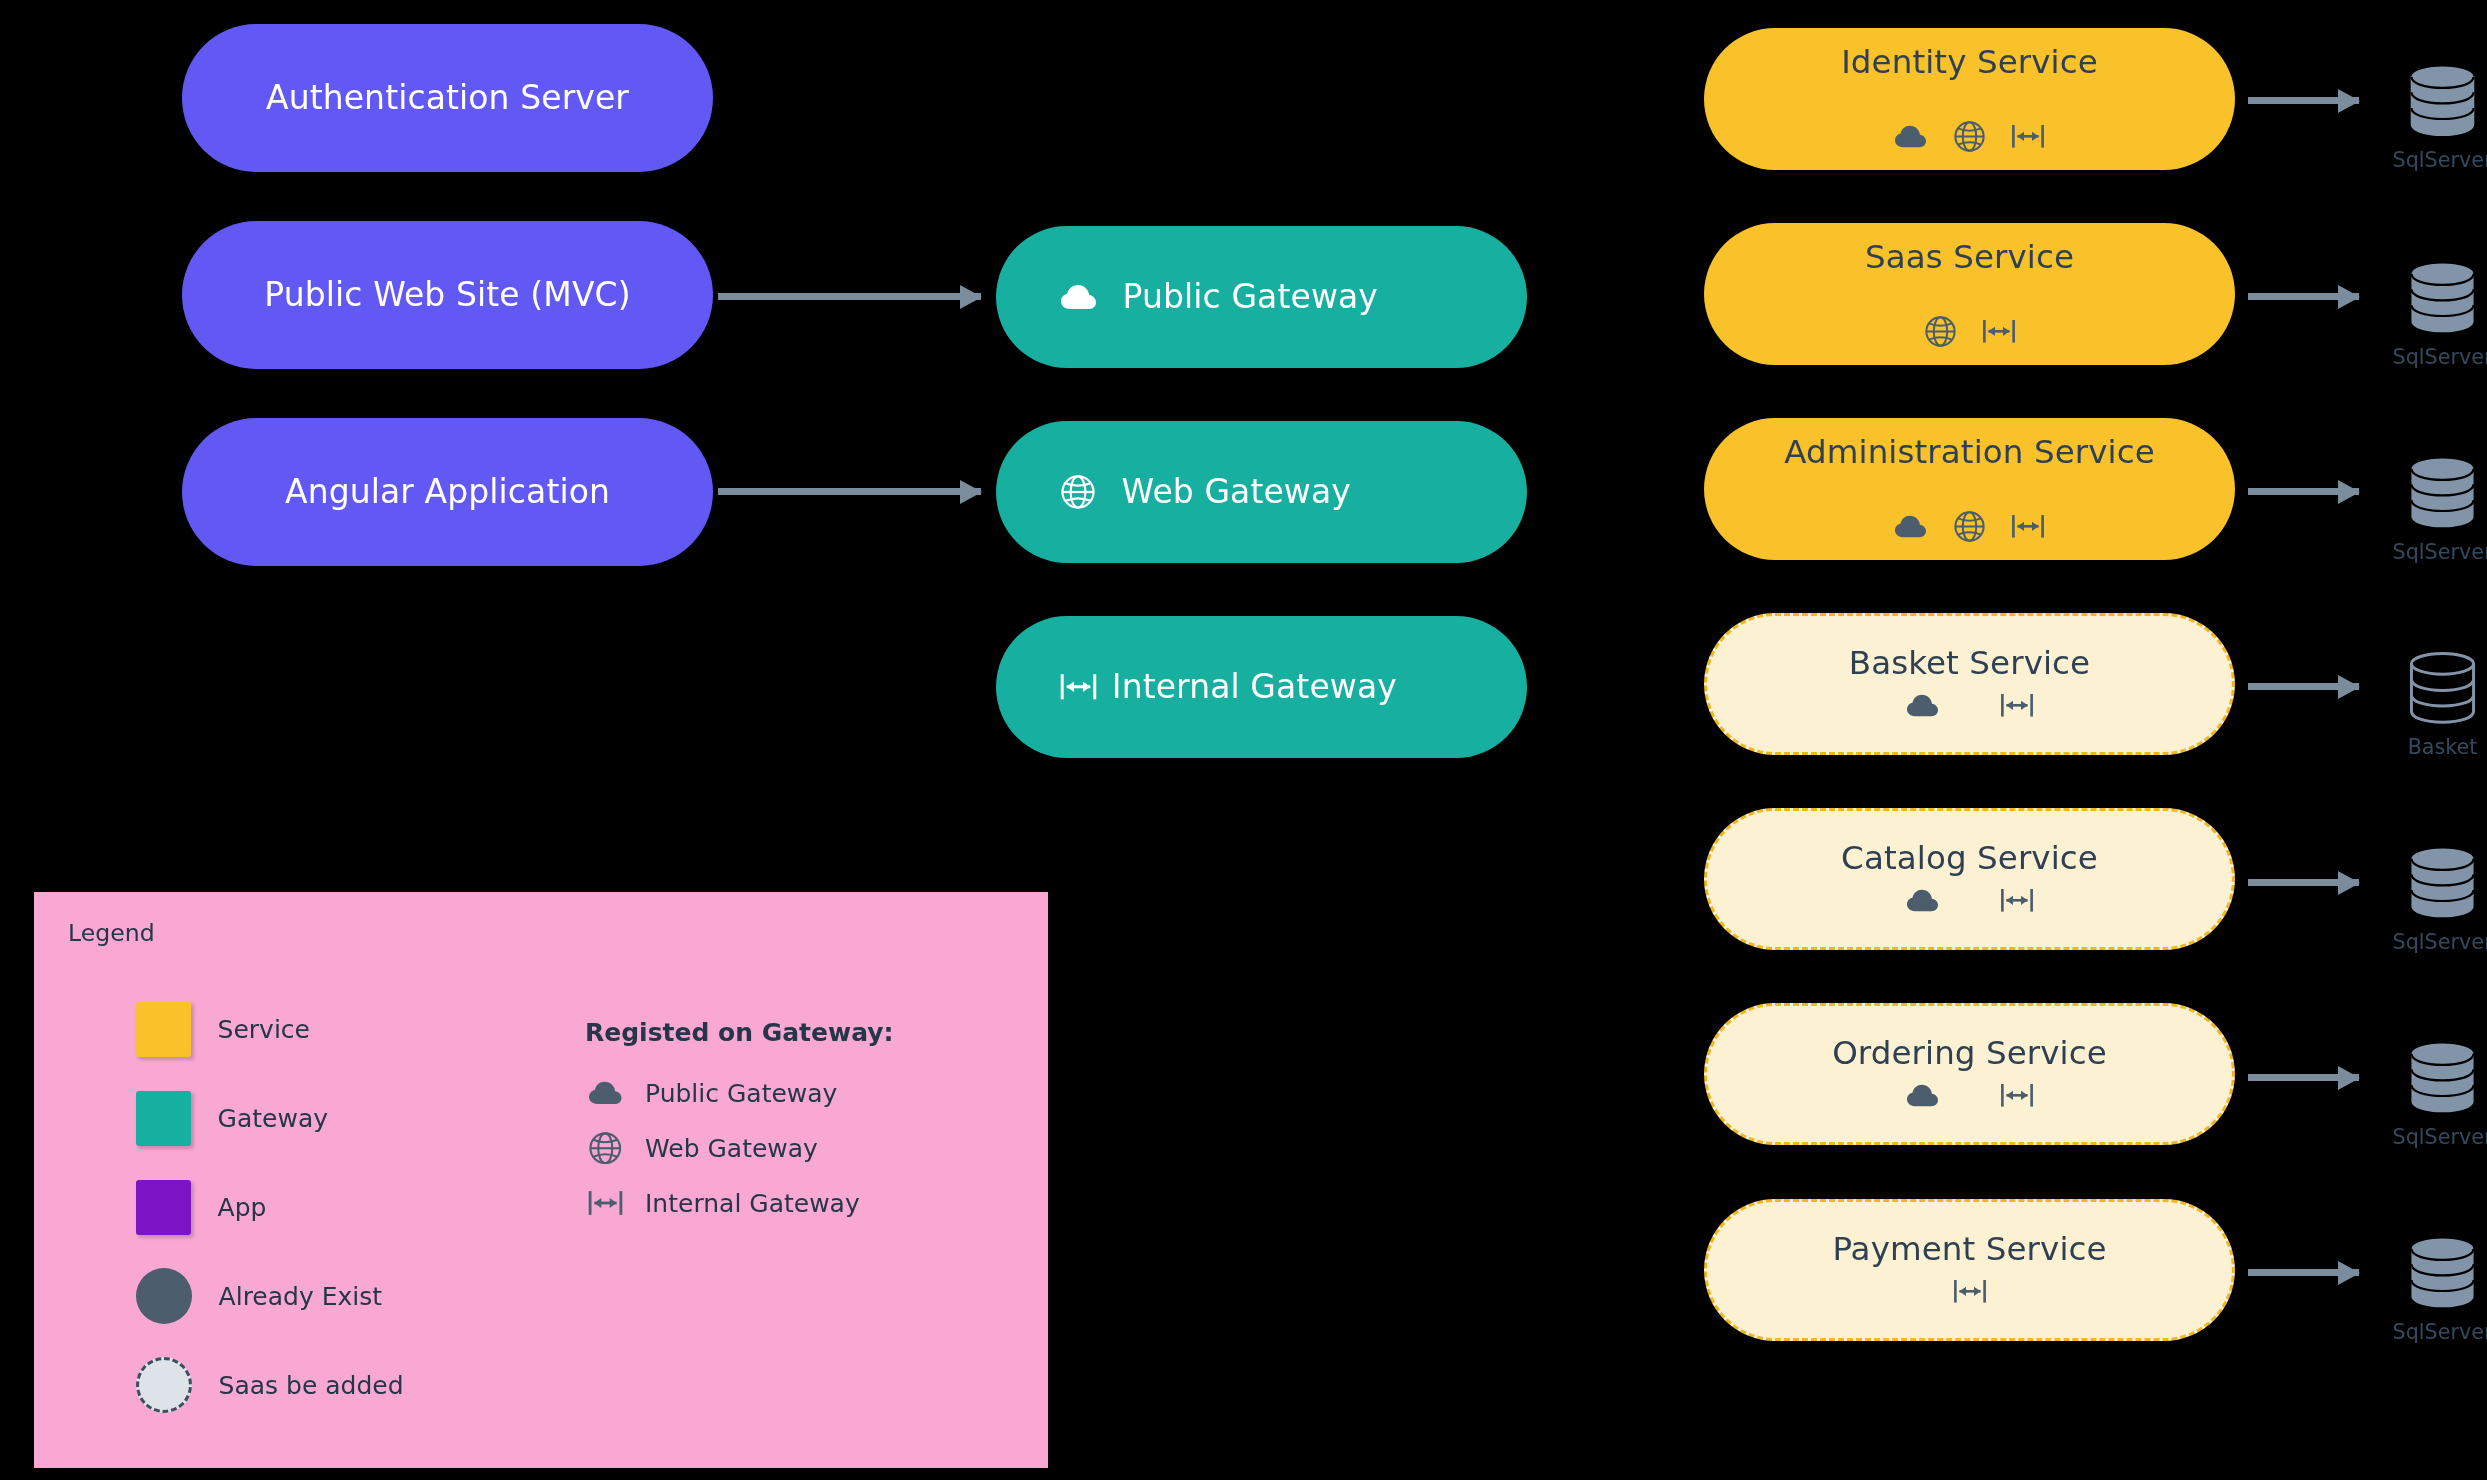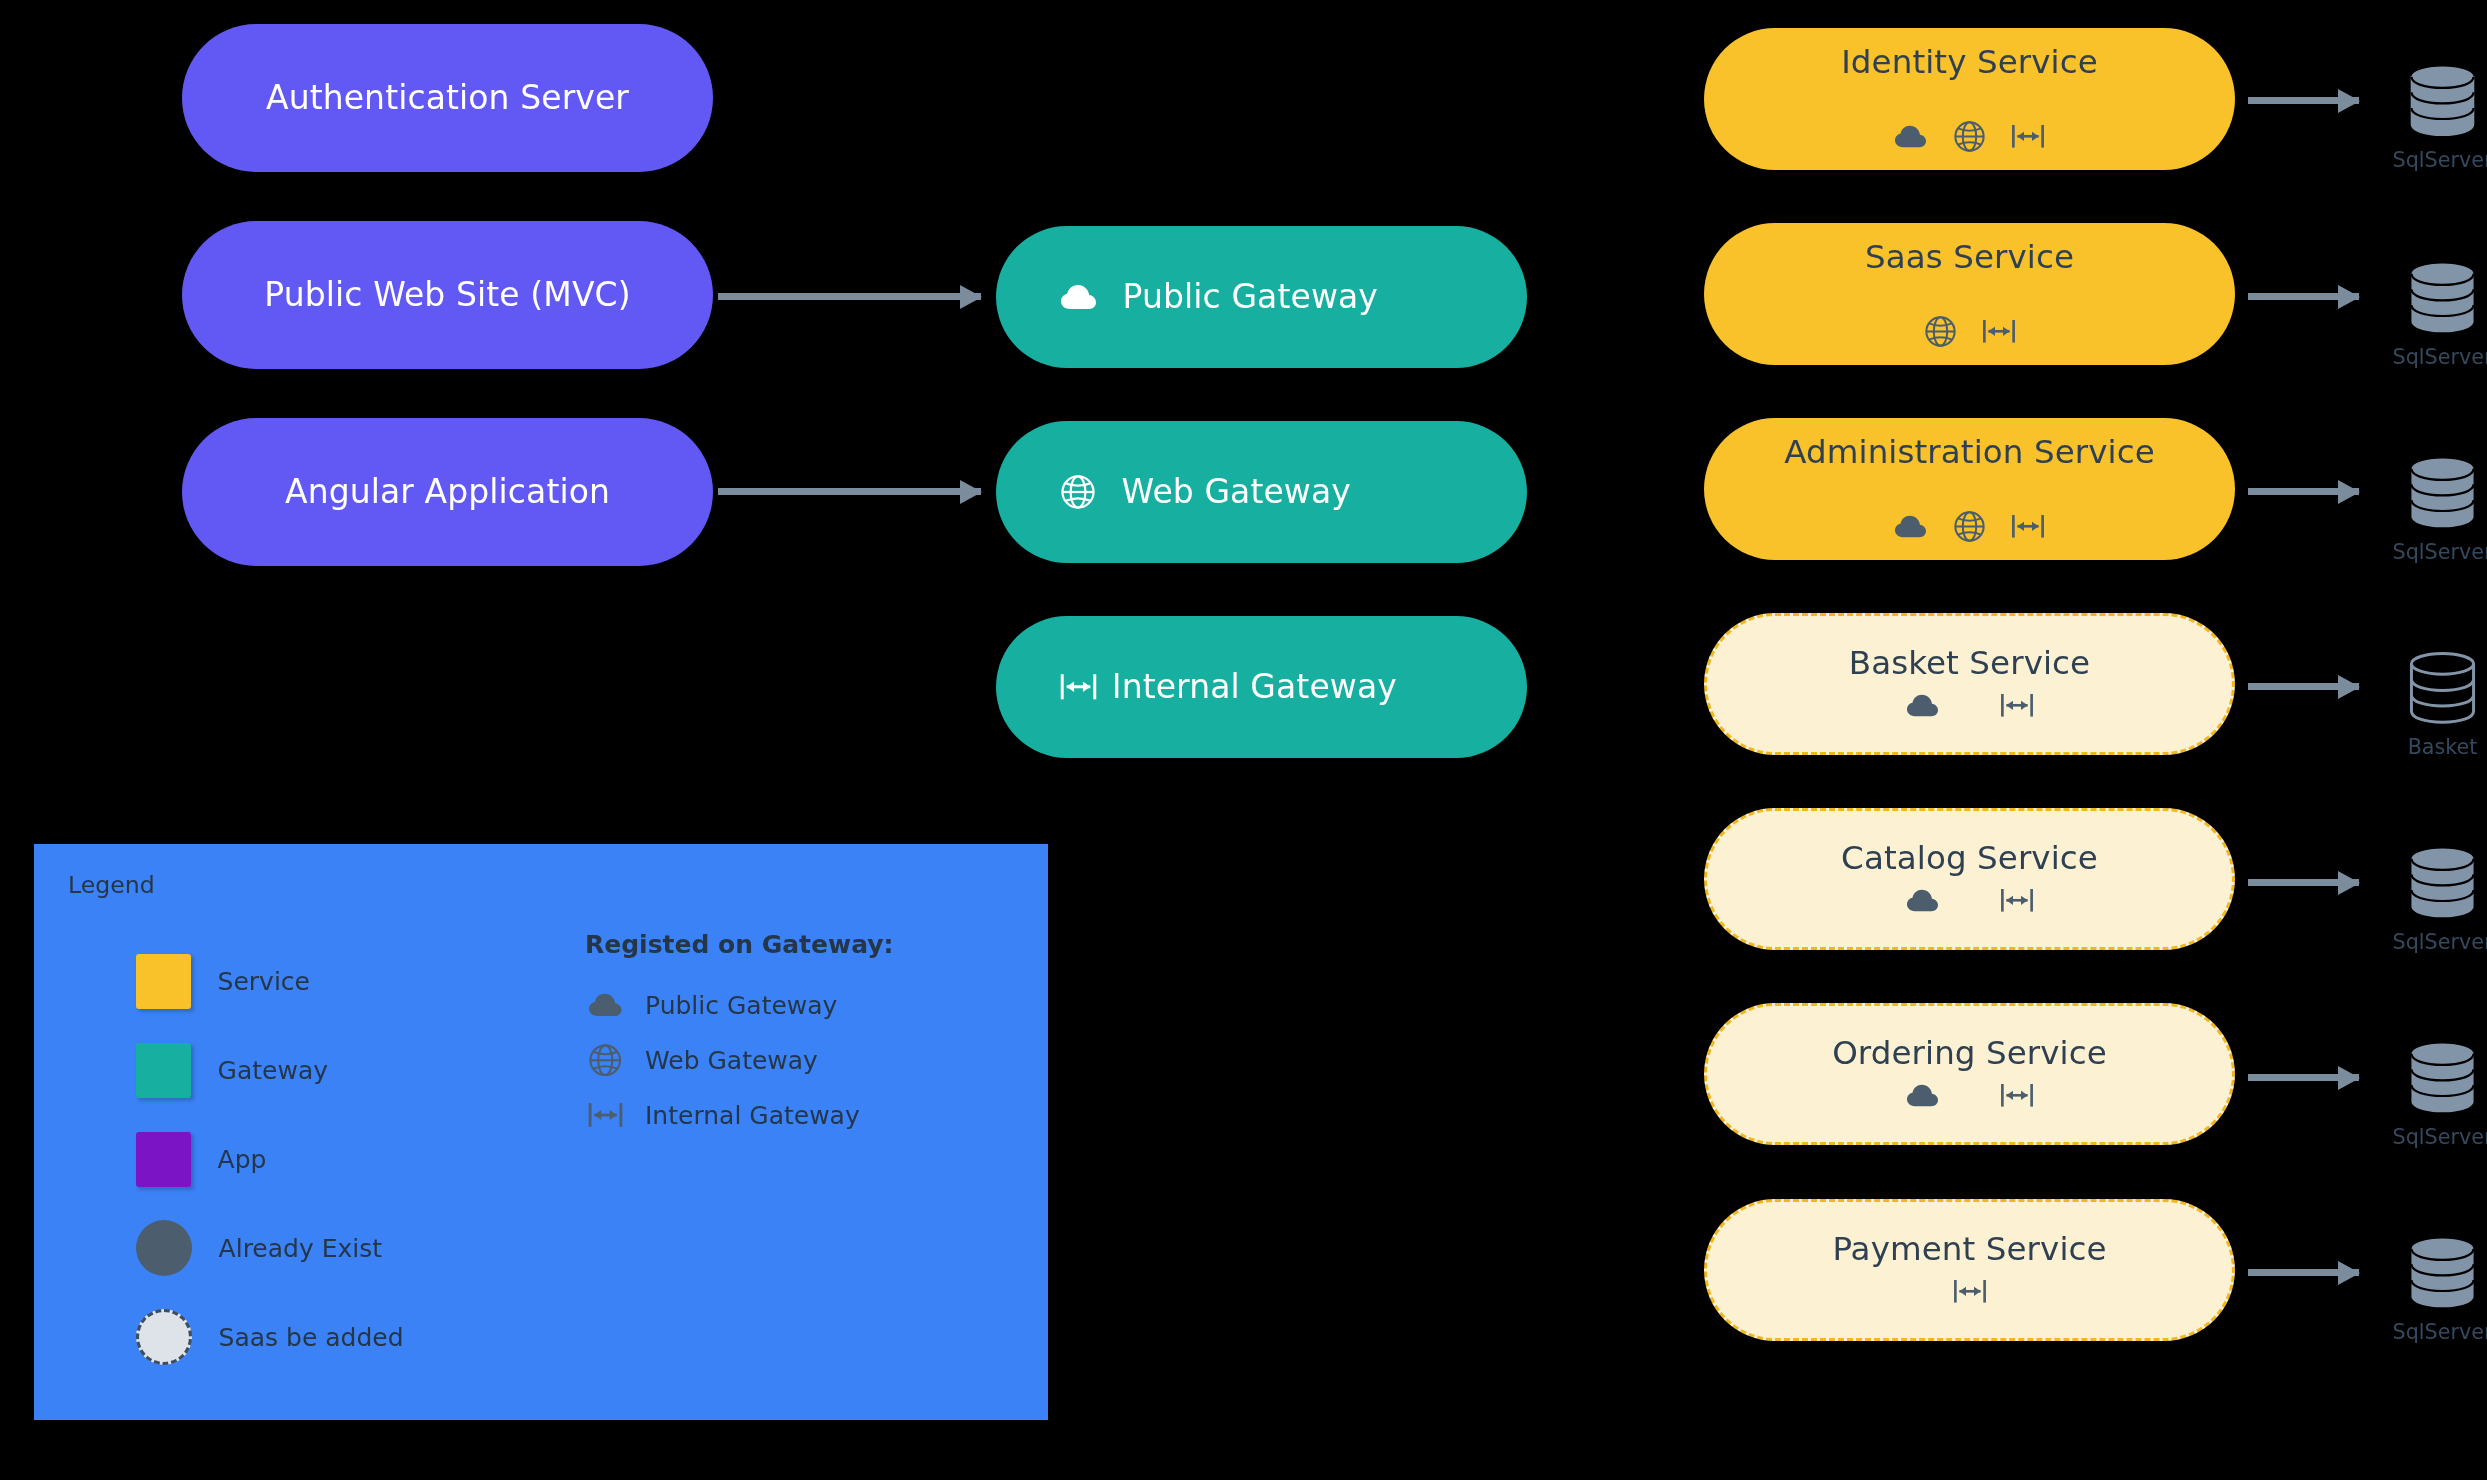--- a/index.html
+++ b/index.html
@@ -147,34 +147,34 @@
     font-size: 20.7px;
     color: #34495E;
     font-weight: 400;
     white-space: nowrap;
   }
 
   
   #legend {
     position: absolute;
     left: 34px;
-    top: 844px;
+    top: 892px;
     width: 1014px;
     height: 576px;
-    background: #3b82f6;
+    background: #f9a8d4;
     padding: 26.6px 34px;
   }
   #legend .legend-title {
     font-size: 23.6px;
     color: #243647;
     margin-bottom: 28px;
   }
   #legend .cols { display: flex; }
   #legend .col-left { width: 517px; padding-left: 68px; padding-top: 10.3px; }
-  #legend .col-right { padding-top: 3px; }
+  #legend .col-right { padding-top: 3px; margin-top: 40px; }
 
   .legend-row {
     display: flex;
     align-items: center;
     height: 89px;
     gap: 26.6px;
   }
   .legend-row .swatch-sq {
     width: 55px; height: 55px; border-radius: 3px;
     box-shadow: 2.2px 2.2px 3.7px rgba(0,0,0,0.18);

